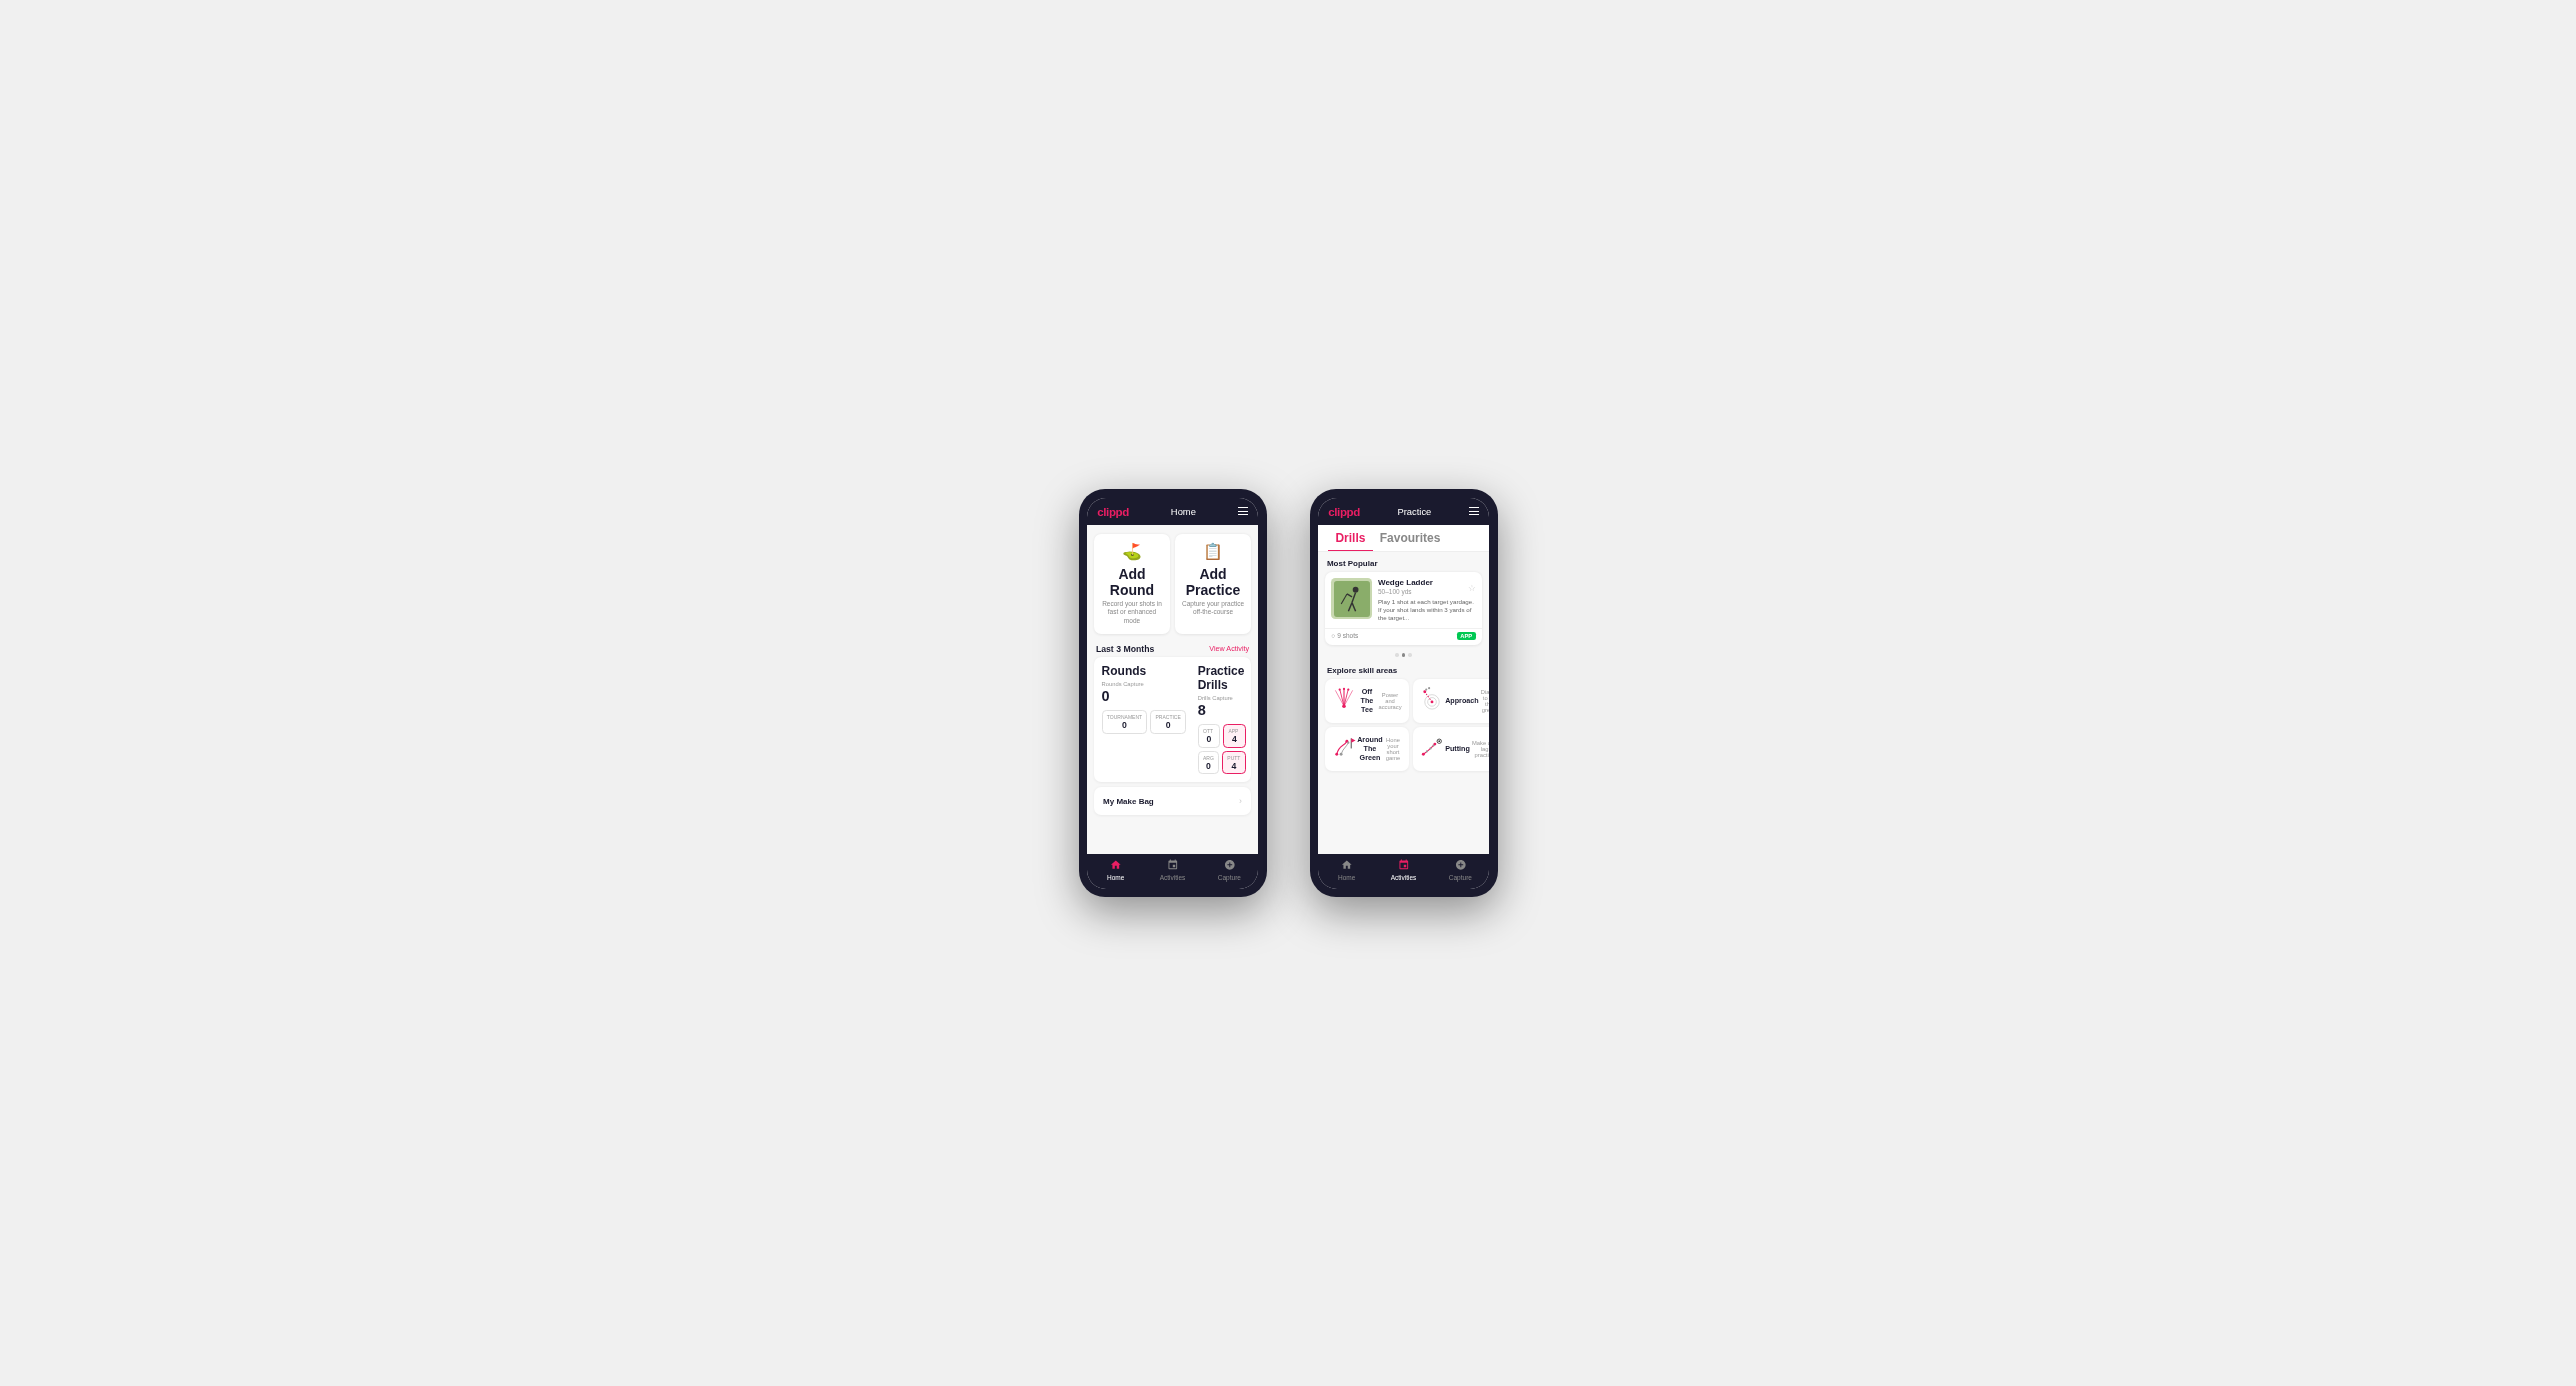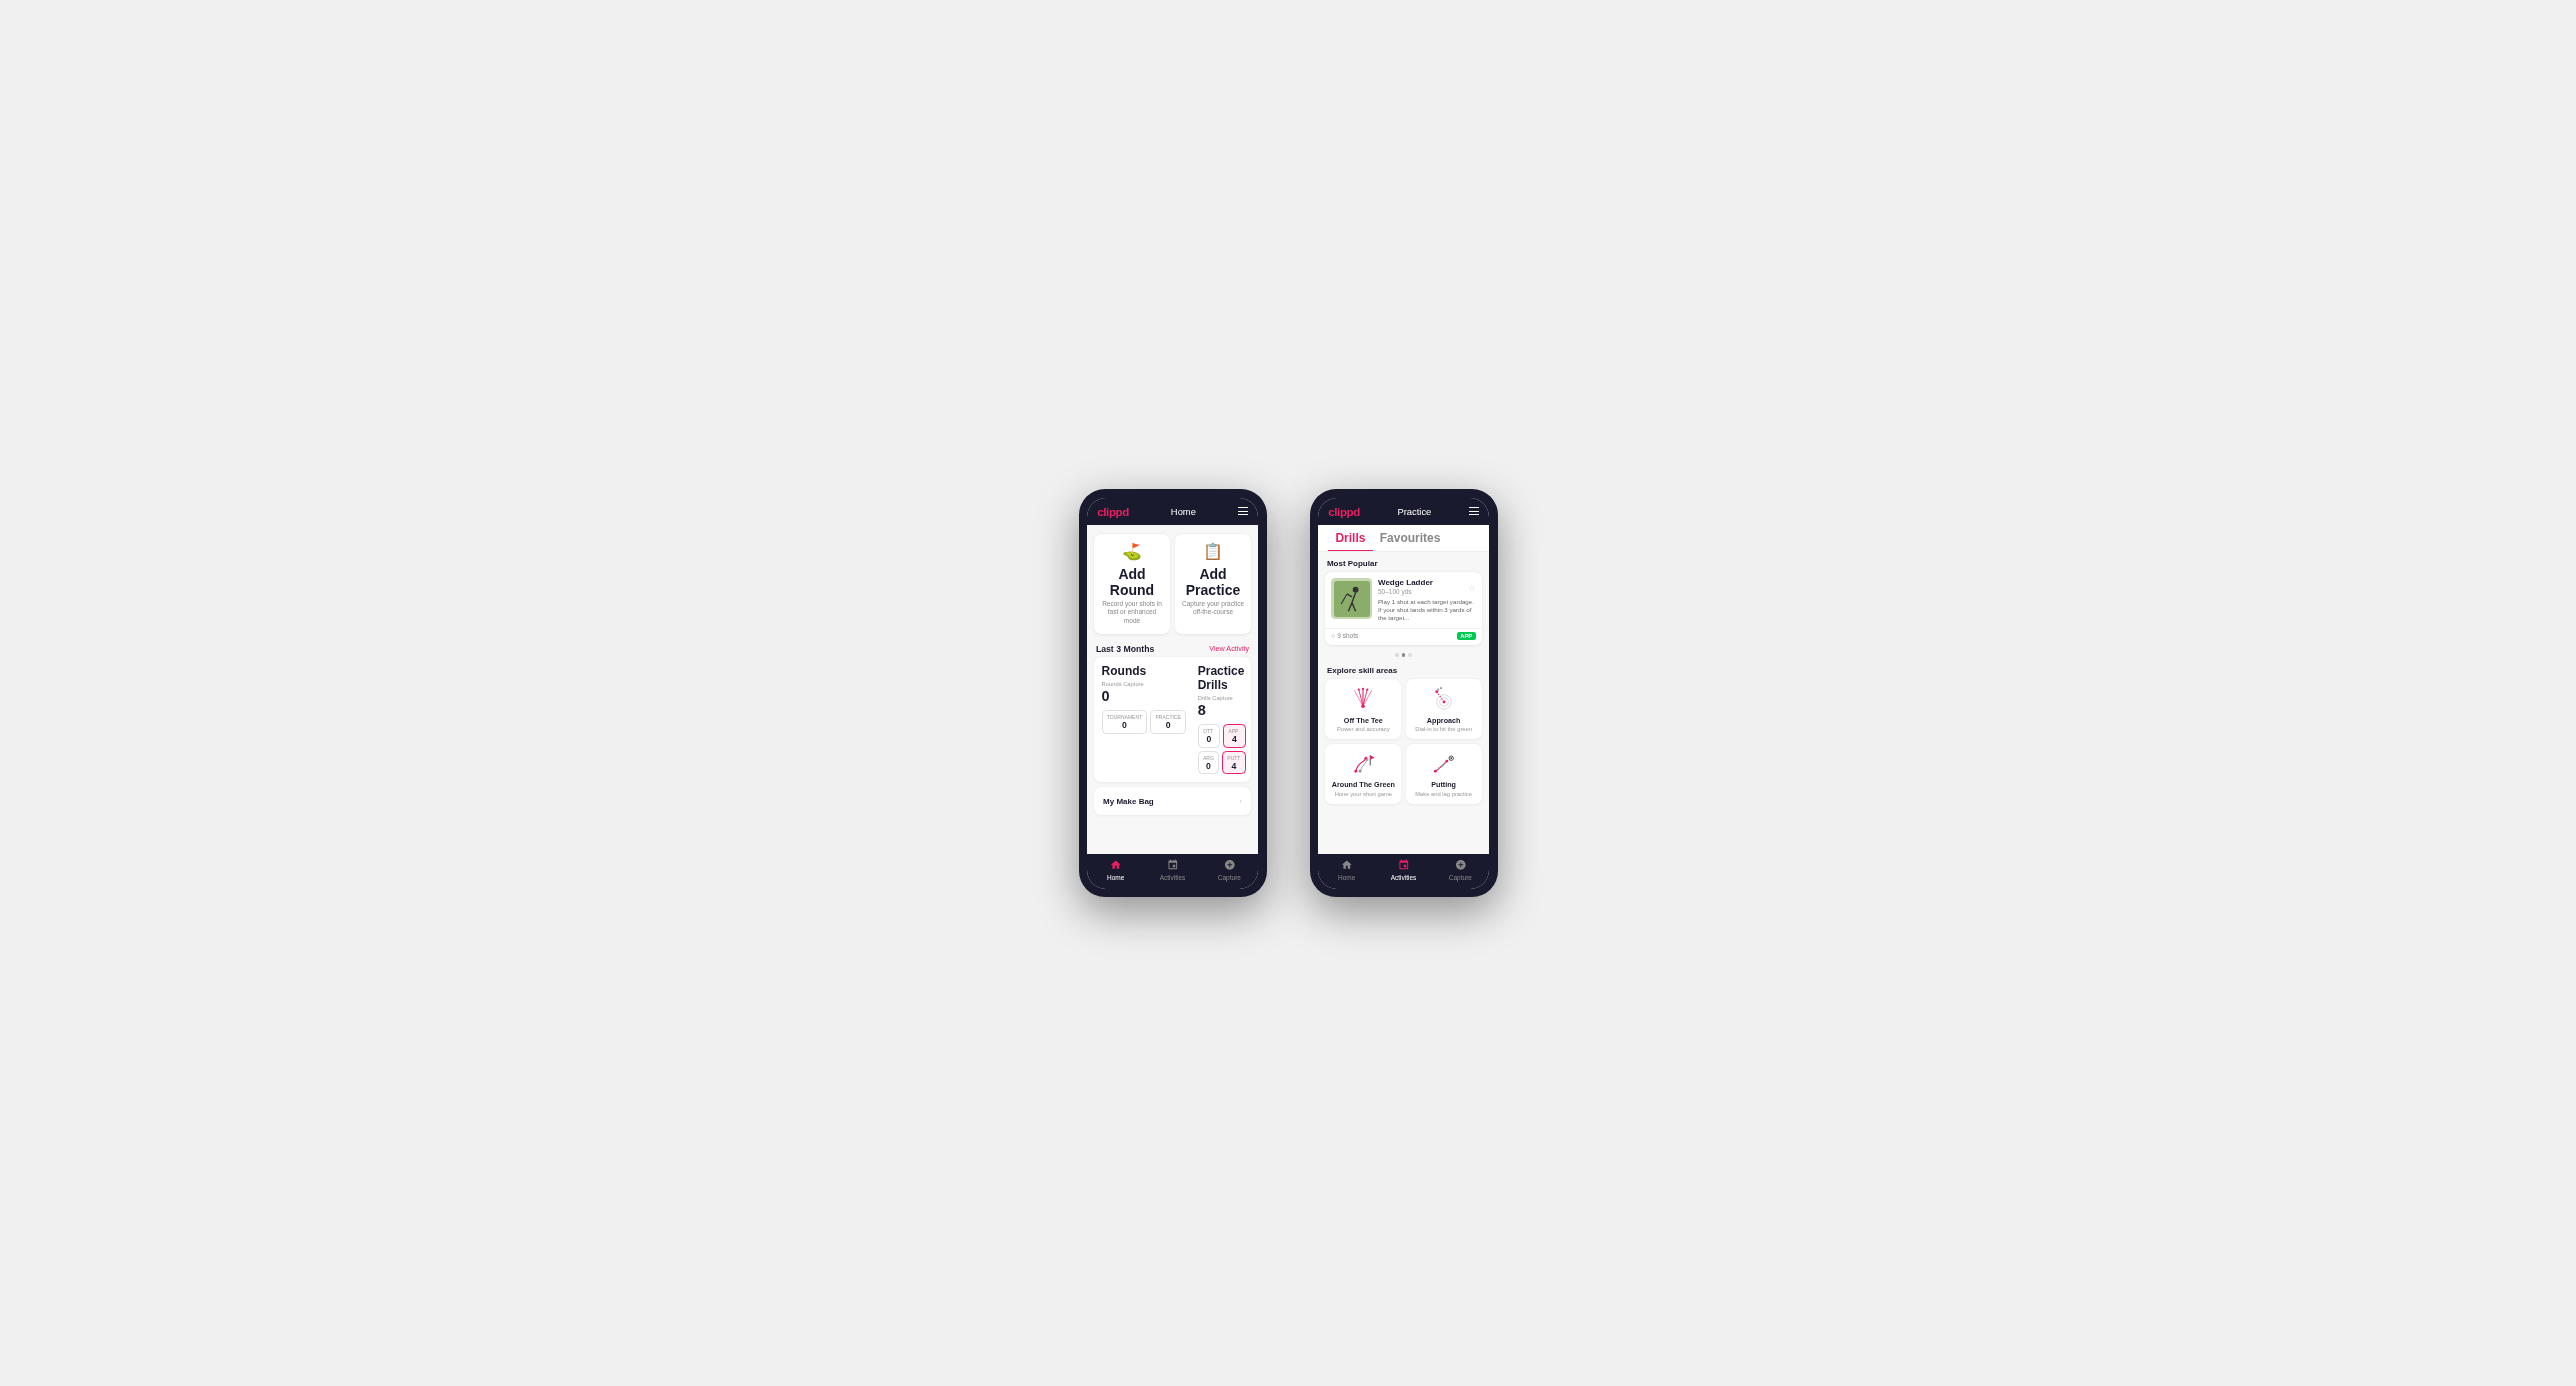--- a/index.html
+++ b/index.html
@@ -412,21 +412,21 @@
       grid-template-columns: 1fr 1fr;
       gap: 4.3px;
       padding: 0 7.2px 7.2px;
     }
 
     .skill-card {
       background: #ffffff;
       border-radius: 7.2px;
       padding: 7.2px 5.8px;
       display: flex;
-      flex-direction: column;
+      flex-direction: row;
       align-items: center;
       text-align: center;
       box-shadow: 0 0.7px 2.9px rgba(0,0,0,0.06);
     }
 
     .skill-icon {
       width: 32px;
       height: 26px;
       margin-bottom: 3.6px;
       display: flex;

